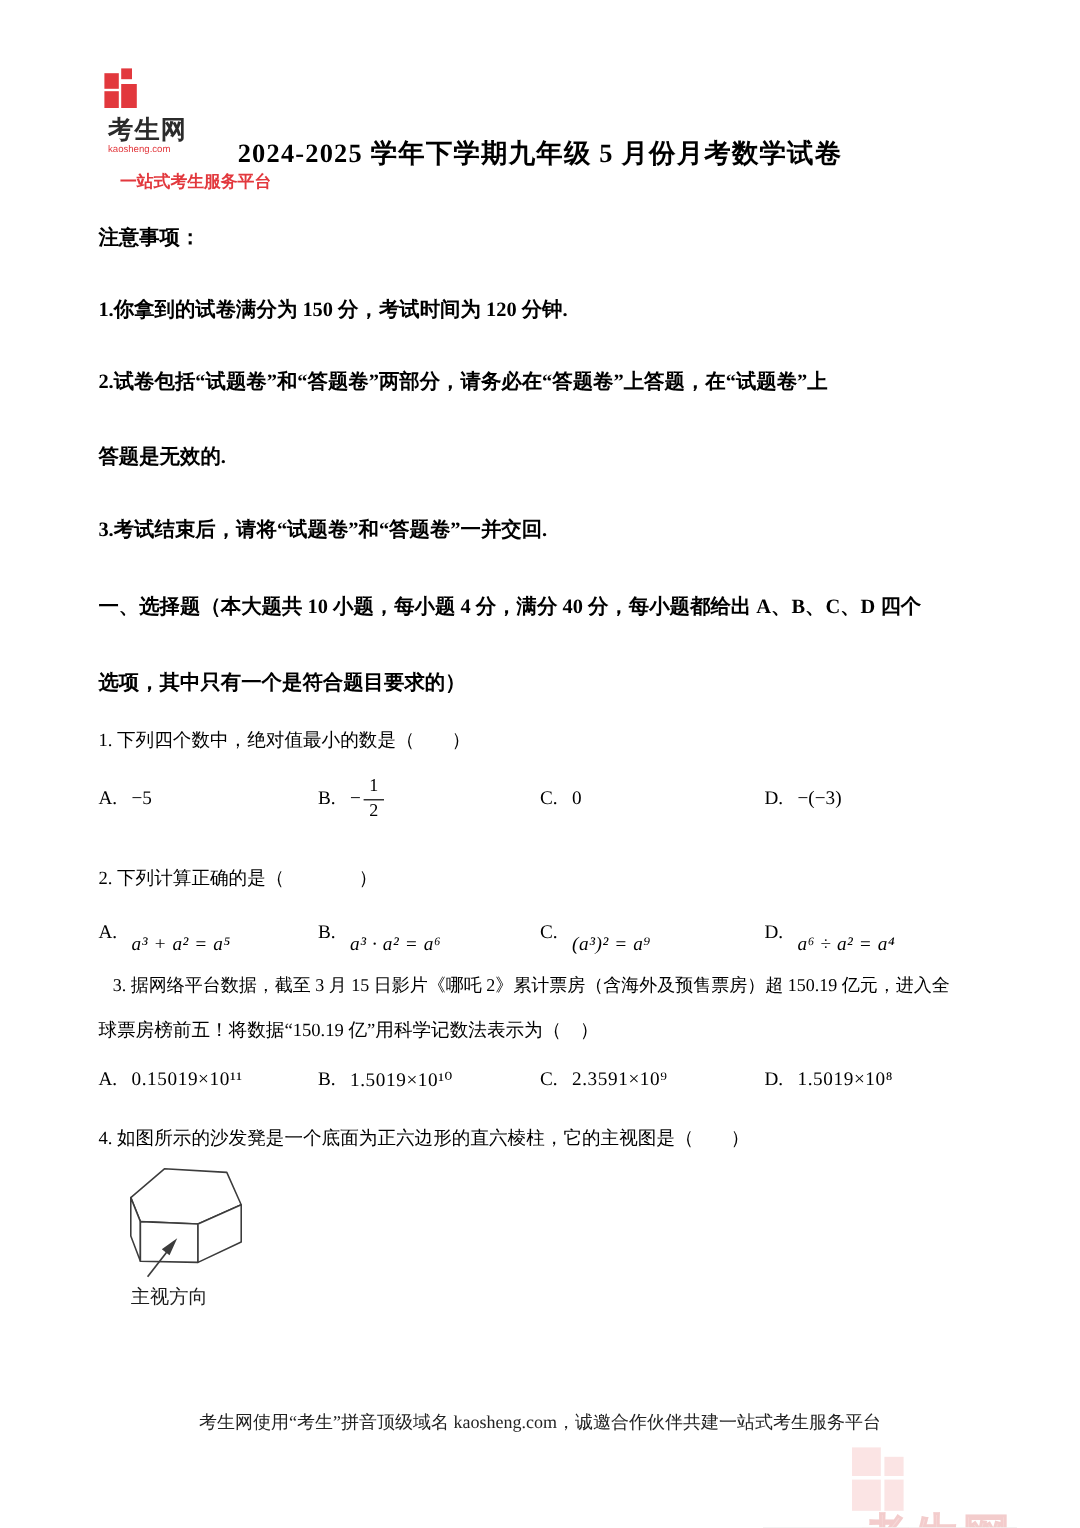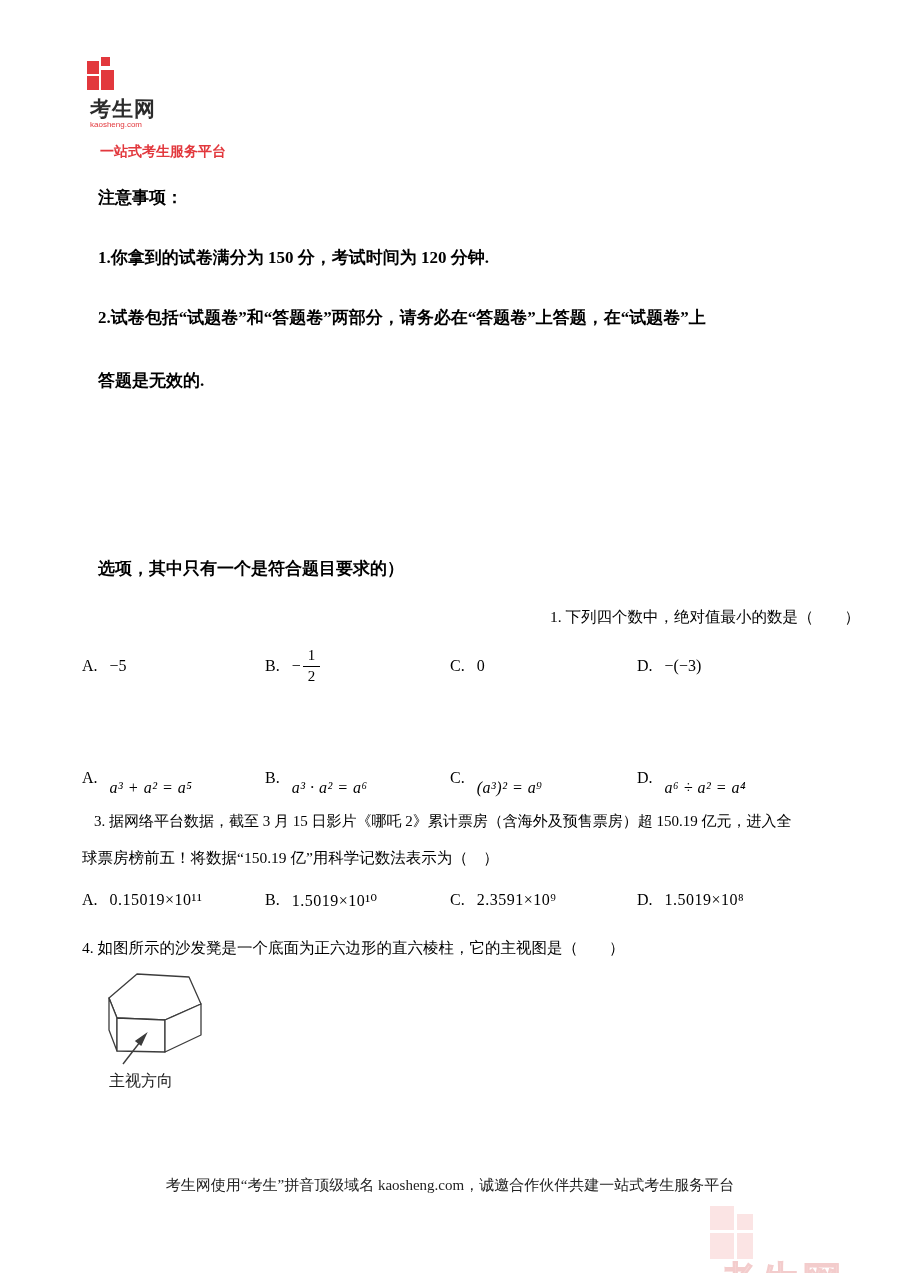--- a/index.html
+++ b/index.html
@@ -16,21 +16,21 @@
   .logo-textcol { margin-left:4px; }
   .logo-cn { font-size:21px; font-weight:bold; color:#2b2b2b; letter-spacing:1px;
              font-family:"Liberation Sans","DejaVu Sans",sans-serif; line-height:1; margin-top:4px; }
   .logo-domain { font-size:8px; color:#e2383d; line-height:1; margin-top:2px;
              font-family:"Liberation Sans","DejaVu Sans",sans-serif; }
   .logo-tagline { margin-left:14px; margin-top:14px; font-size:14px; font-weight:bold; color:#e2383d;
              font-family:"Liberation Sans","DejaVu Sans",sans-serif; }
 
   
   .doc-title { left:0; right:0; top:113px; text-align:center; font-size:22px; font-weight:bold; letter-spacing:1px; }
-  .bold-line { left:82px; right:60px; font-size:17px; font-weight:bold; white-space:nowrap;margin-left:16px; }
+  .bold-line { left:82px; right:60px; font-size:17px; font-weight:bold; white-space:nowrap; }
   .q-text   { left:82px; right:40px; font-size:15.5px; white-space:nowrap; }
 
   
   .opt-row { left:82px; right:20px; height:40px; }
   .opt { position:absolute; top:0; display:flex; align-items:center; font-size:16px; }
   .opt .lab { margin-right:12px; }
   .opt-0 { left:0; } .opt-1 { left:183px; } .opt-2 { left:368px; } .opt-3 { left:555px; }
   .math-it { font-style:italic;margin-top:20px; }
   .sup-math { letter-spacing:0.5px; }
 
@@ -70,29 +70,32 @@
       <rect x="15" y="1" width="9" height="9" fill="#e2383d"></rect>
       <rect x="15" y="14" width="13" height="20" fill="#e2383d"></rect>
     </svg>
     <div class="logo-textcol">
       <div class="logo-cn">考生网</div>
       <div class="logo-domain">kaosheng.com</div>
     </div>
     <div class="logo-tagline">一站式考生服务平台</div>
   </div>
 
+  <div class="abs doc-title">2024-2025 学年下学期九年级 5 月份月考数学试卷</div>
 
   <div class="abs bold-line" style="top:186px;">注意事项：</div>
   <div class="abs bold-line" style="top:246px;">1.你拿到的试卷满分为 150 分，考试时间为 120 分钟.</div>
   <div class="abs bold-line" style="top:306px;">2.试卷包括“试题卷”和“答题卷”两部分，请务必在“答题卷”上答题，在“试题卷”上</div>
   <div class="abs bold-line" style="top:369px;">答题是无效的.</div>
+  <div class="abs bold-line" style="top:430px;">3.考试结束后，请将“试题卷”和“答题卷”一并交回.</div>
 
+  <div class="abs bold-line" style="top:494px;">一、选择题（本大题共 10 小题，每小题 4 分，满分 40 分，每小题都给出 A、B、C、D 四个</div>
   <div class="abs bold-line" style="top:557px;">选项，其中只有一个是符合题目要求的）</div>
 
-  <div class="abs q-text" style="top:607px;text-align:right;">1.  下列四个数中，绝对值最小的数是（　　）</div>
+  <div class="abs q-text" style="top:607px;">1.  下列四个数中，绝对值最小的数是（　　）</div>
   <div class="abs opt-row" style="top:638px; height:56px;">
     <div class="opt opt-0" style="height:56px;">
       <span class="lab">A.</span>
       <span>−5</span>
     </div>
     <div class="opt opt-1" style="height:56px;">
       <span class="lab">B.</span>
       <span class="frac">
         <span class="sign">−</span>
         <span class="stack">
@@ -104,20 +107,21 @@
     <div class="opt opt-2" style="height:56px;">
       <span class="lab">C.</span>
       <span>0</span>
     </div>
     <div class="opt opt-3" style="height:56px;">
       <span class="lab">D.</span>
       <span>−(−3)</span>
     </div>
   </div>
 
+  <div class="abs q-text" style="top:722px;">2.  下列计算正确的是（　　　　）</div>
   <div class="abs opt-row" style="top:758px;">
     <div class="opt opt-0" style="height:40px;">
       <span class="lab">A.</span>
       <span class="math-it sup-math">a³ + a² = a⁵</span>
     </div>
     <div class="opt opt-1" style="height:40px;">
       <span class="lab">B.</span>
       <span class="math-it sup-math">a³ · a² = a⁶</span>
     </div>
     <div class="opt opt-2" style="height:40px;">

